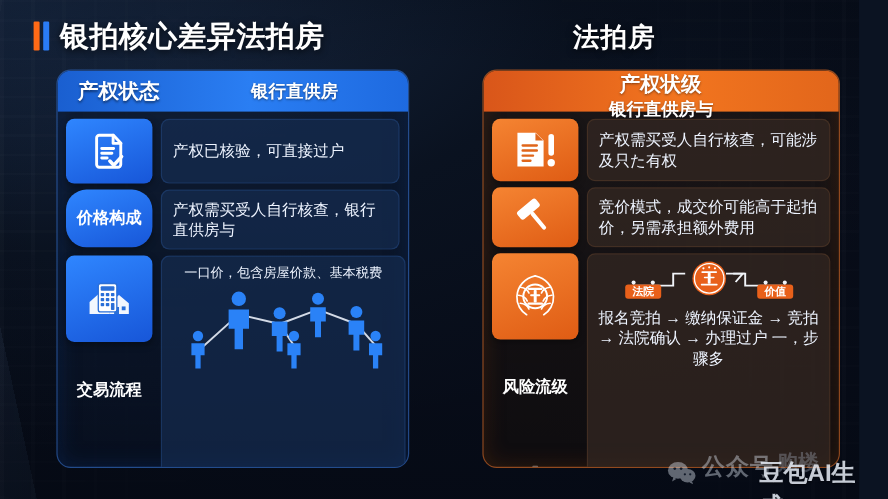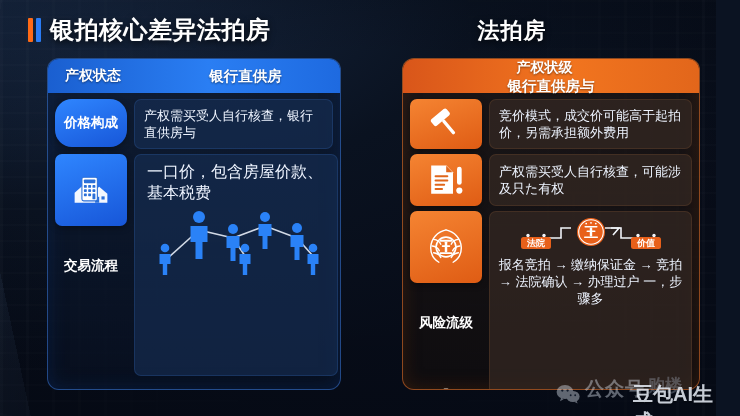--- a/index.html
+++ b/index.html
@@ -73,21 +73,21 @@
     border:1px solid rgba(226,112,40,.6);
     background:linear-gradient(180deg, rgba(34,24,20,.70) 0%, rgba(20,14,12,.62) 100%);
     box-shadow:0 0 18px rgba(90,45,10,.45) inset;
   }
   .phead{
     height:34px;display:flex;align-items:center;
   }
   .phead.blue{background:linear-gradient(90deg,#1a5fd0 0%,#2a7ef3 55%,#1e6ae0 100%);}
   .phead.orange{background:linear-gradient(90deg,#d9561a 0%,#f2751f 55%,#e2661b 100%);flex-direction:column;}
   .phead .h1{
-    color:#fff;font-size:14px;font-weight:bold;margin-left:17px;width:86px;
+    color:#fff;font-size:17px;font-weight:bold;margin-left:17px;width:86px;
     text-shadow:0 1px 2px rgba(0,0,0,.45);
   }
   .phead .h2{
     color:#fff;font-size:14.5px;font-weight:bold;flex:1;text-align:center;
     text-shadow:0 1px 2px rgba(0,0,0,.45);
   }
 
   .rows{padding:6px 7px 7px 7px;display:flex;flex-direction:column;gap:5px;}
   .row{display:flex;align-items:stretch;gap:7px;}
 
@@ -108,21 +108,21 @@
     display:flex;align-items:center;
   }
   .bubble.blue{background:rgba(22,46,86,.62);border:1px solid rgba(60,120,205,.22);}
   .bubble.orange{background:rgba(52,40,34,.72);border:1px solid rgba(150,96,56,.22);}
 
   .arrow-down{
     width:72px;flex:0 0 72px;display:flex;align-items:center;justify-content:center;
     height:20px;
   }
   .arrow-down svg{display:block;}
-  .people-cap{color:#eef4ff;font-size:16px;line-height:1.3;text-align:left;padding:2px 6px 0;}
+  .people-cap{color:#eef4ff;font-size:11px;line-height:1.3;text-align:center;padding:2px 6px 0;}
   .people-svg{display:block;margin:0 auto;}
 
   
   .seal-graphic{display:block;margin:0 auto 1px;}
 
   
   .watermark{
     position:absolute;left:556px;top:376px;display:flex;align-items:flex-end;gap:7px;
     opacity:.42;
   }
@@ -156,20 +156,31 @@
   <div class="title-right">法拍房</div>
 
   <div class="panel left">
     <div class="phead blue">
       <div class="h1">产权状态</div>
       <div class="h2">银行直供房</div>
     </div>
 
     <div class="rows">
 
+      <div class="row">
+        <div class="tile blue" style="height:54px;">
+          <svg width="34" height="34" viewBox="0 0 24 24" fill="none" stroke="#fff" stroke-width="1.7" stroke-linecap="round" stroke-linejoin="round">
+            <path d="M14.5 2.6H6.2a1.6 1.6 0 0 0-1.6 1.6v15.6a1.6 1.6 0 0 0 1.6 1.6h11a1.6 1.6 0 0 0 1.6-1.6V7.2z"></path>
+            <path d="M14.3 2.6v4.8h4.6"></path>
+            <path d="M7.6 10.4h7M7.6 13.2h6M7.6 16h3.2"></path>
+            <path d="M12.4 17.8l2.3 2.4 4.6-5" stroke-width="2.1"></path>
+          </svg>
+        </div>
+        <div class="bubble blue">产权已核验，可直接过户</div>
+      </div>
 
       <div class="row">
         <div class="tile blue" style="height:46px;border-radius:17px;">价格构成</div>
         <div class="bubble blue">产权需买受人自行核查，银行直供房与</div>
       </div>
 
       <div class="row">
         <div style="flex:0 0 72px;display:flex;flex-direction:column;gap:3px;">
           <div class="tile blue" style="height:52px;">
             <svg width="40" height="34" viewBox="0 0 44 34" fill="#fff">
@@ -241,47 +252,47 @@
 
   <div class="panel right">
     <div class="phead orange">
       <div class="h1">产权状级</div>
       <div class="h2">银行直供房与</div>
     </div>
 
     <div class="rows">
 
       <div class="row">
-        <div class="tile orange" style="height:50px;">
-          <svg width="34" height="32" viewBox="0 0 32 32" fill="#fff">
-            <g transform="rotate(-40 16 16)">
-              <rect x="6" y="3" width="20" height="8.4" rx="2.2"></rect>
-              <rect x="14.4" y="11" width="3.4" height="18" rx="1.5"></rect>
-            </g>
-          </svg>
-        </div>
-        <div class="bubble orange">竞价模式，成交价可能高于起拍价，另需承担额外费用</div>
-      </div>
-
-      <div class="row">
         <div class="tile orange" style="height:52px;">
           <svg width="36" height="32" viewBox="0 0 34 30" fill="#fff">
             <path d="M3 1.4 h14.4 L23.6 7.6 V28 H3 z"></path>
             <path d="M17.2 1.6 v6 h6 z" fill="#e0661b"></path>
             <g fill="#e0661b">
               <rect x="6.2" y="10.5" width="13" height="1.9" rx=".9"></rect>
               <rect x="6.2" y="14.5" width="13" height="1.9" rx=".9"></rect>
               <rect x="6.2" y="18.5" width="10" height="1.9" rx=".9"></rect>
               <rect x="6.2" y="22.5" width="8" height="1.9" rx=".9"></rect>
             </g>
             <rect x="27.4" y="2.5" width="4.4" height="17" rx="2.2"></rect>
             <circle cx="29.6" cy="25" r="2.9"></circle>
           </svg>
         </div>
         <div class="bubble orange">产权需买受人自行核查，可能涉及只た有权</div>
+      </div>
+
+      <div class="row">
+        <div class="tile orange" style="height:50px;">
+          <svg width="34" height="32" viewBox="0 0 32 32" fill="#fff">
+            <g transform="rotate(-40 16 16)">
+              <rect x="6" y="3" width="20" height="8.4" rx="2.2"></rect>
+              <rect x="14.4" y="11" width="3.4" height="18" rx="1.5"></rect>
+            </g>
+          </svg>
+        </div>
+        <div class="bubble orange">竞价模式，成交价可能高于起拍价，另需承担额外费用</div>
       </div>
 
       <div class="row">
         <div style="flex:0 0 72px;display:flex;flex-direction:column;gap:3px;">
           <div class="tile orange" style="height:54px;">
             <svg width="42" height="40" viewBox="0 0 44 42" fill="none">
               <g stroke="#fff" stroke-width="1.5" fill="none" stroke-linecap="round">
                 <path d="M22 3 C13 5 6.5 12 6 21 C5.6 28 9.5 34 14.5 37"></path>
                 <path d="M22 3 C31 5 37.5 12 38 21 C38.4 28 34.5 34 29.5 37"></path>
                 <path d="M9 13 C13 13.5 15.5 15.5 16.5 18"></path>

